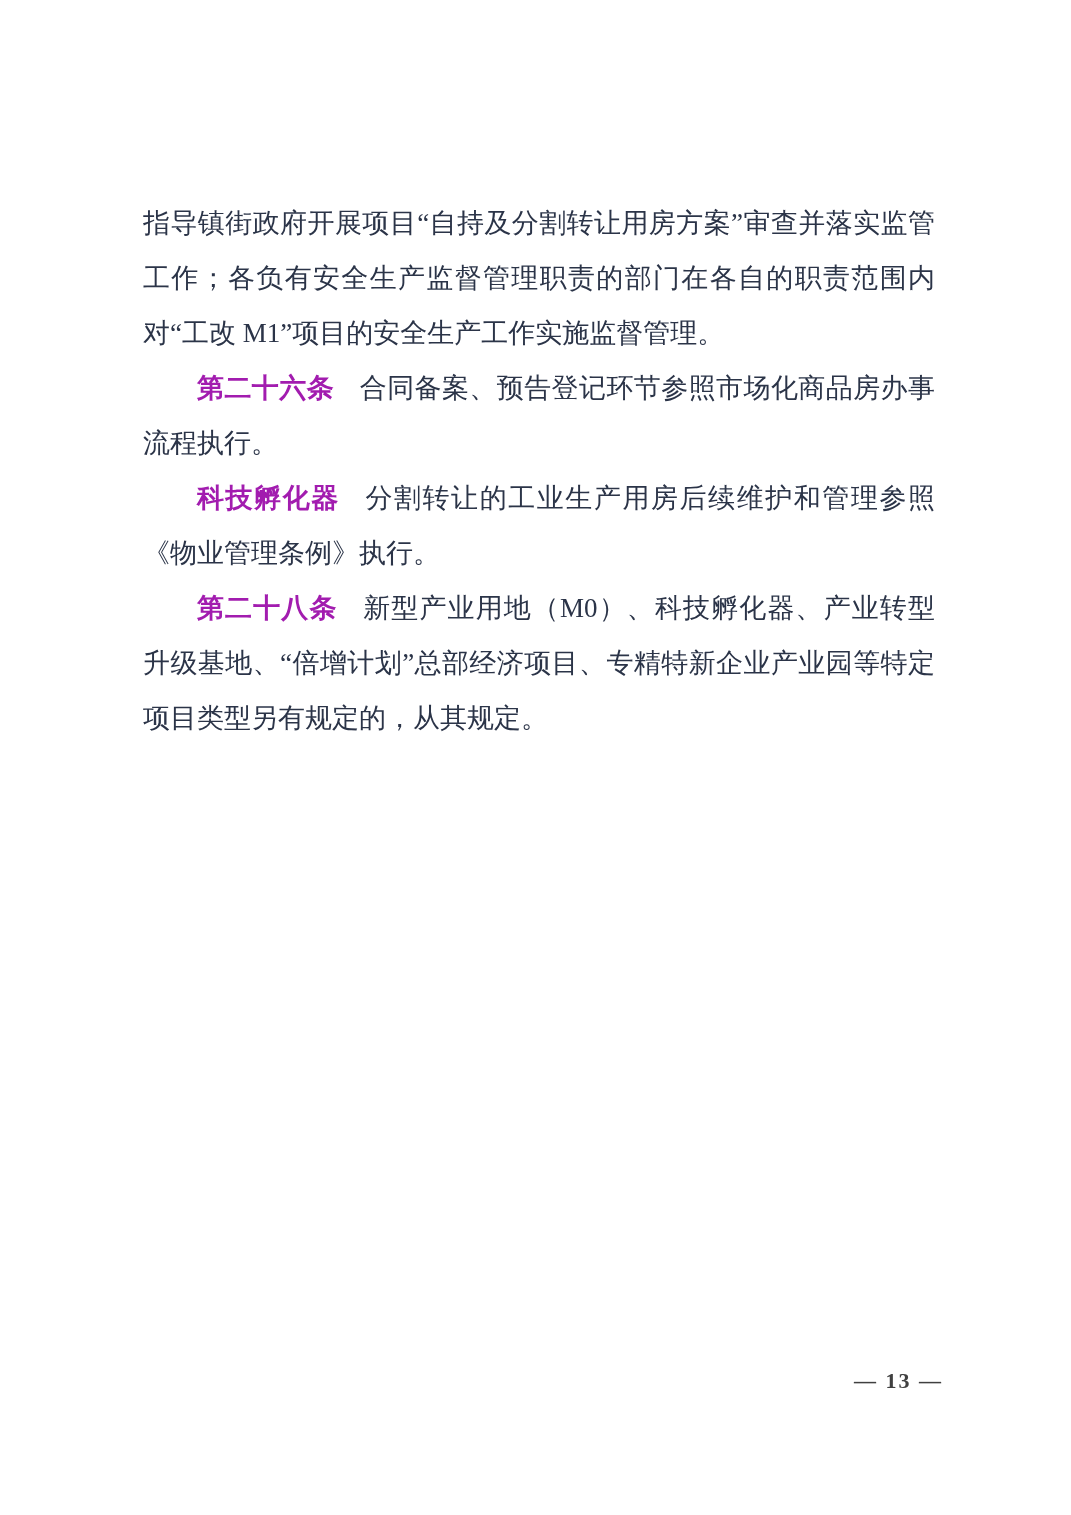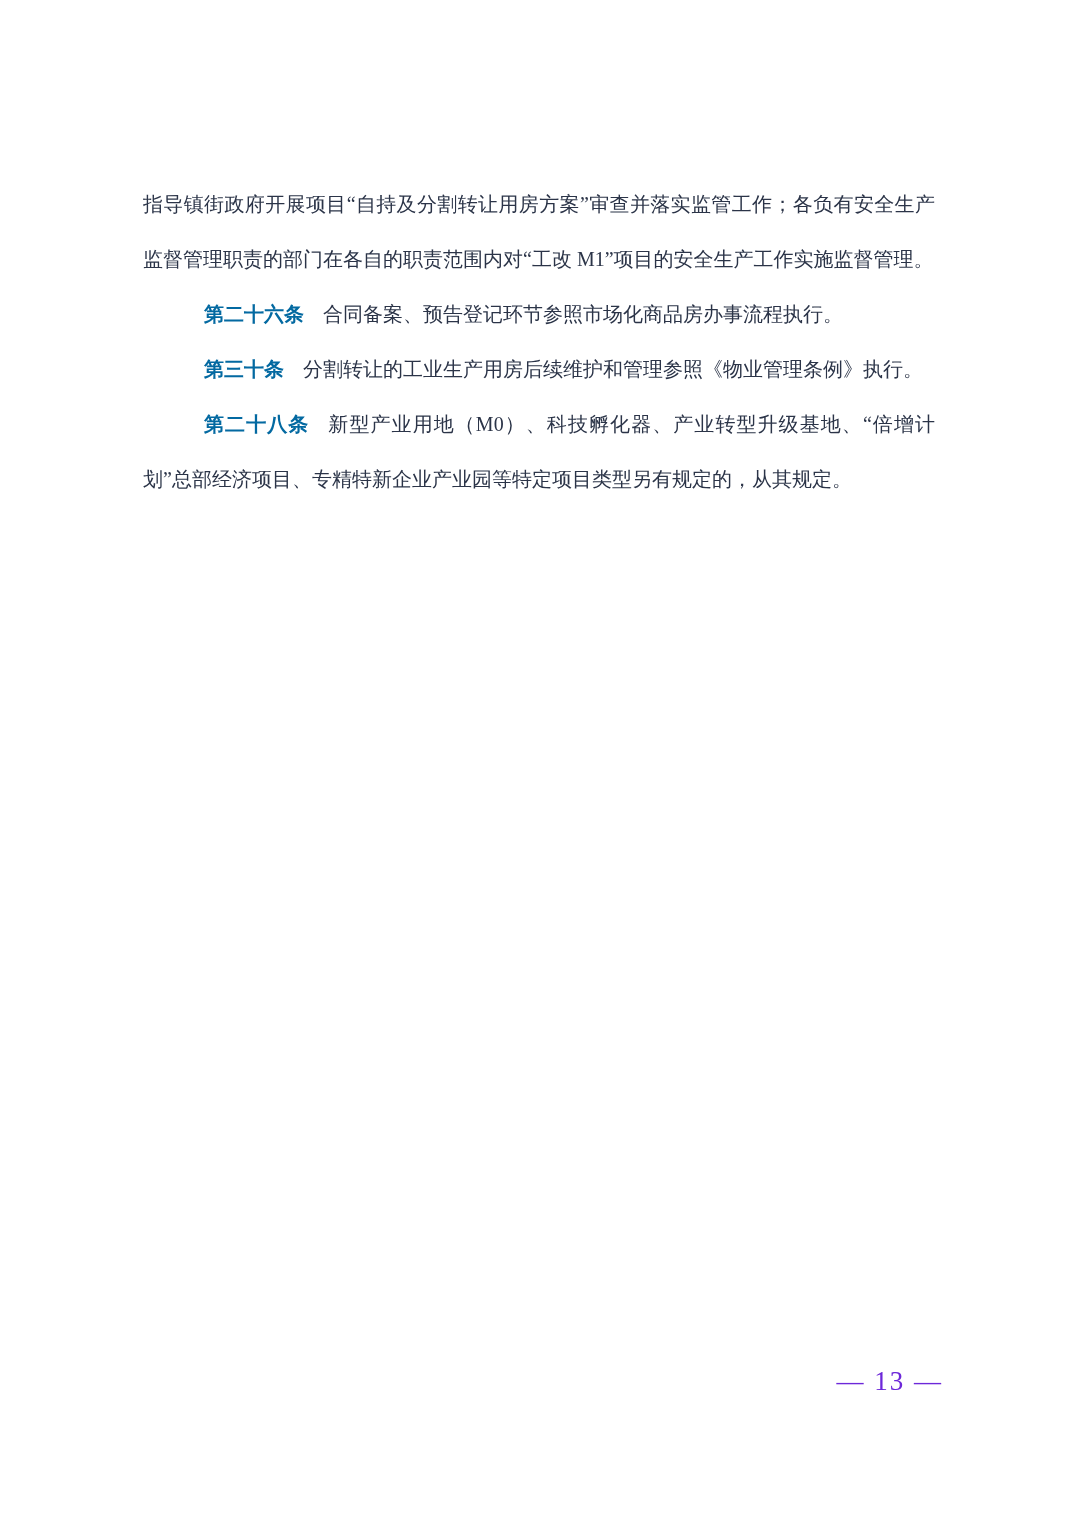--- a/index.html
+++ b/index.html
@@ -18,73 +18,73 @@
       height: 1515px;
       background: #ffffff;
       overflow: hidden;
       color: #2b3448;
     }
 
     
     .content {
       position: absolute;
       left: 143px;
-      top: 177px;
+      top: 196px;
       width: 792px;
-      font-size: 20px;
+      font-size: 27px;
       line-height: 55px;
       text-align: justify;
       text-align-last: left;
     }
 
     .para {
       margin: 0;
       text-indent: 2em;
     }
     .para.continuation { text-indent: 0; }
     .para.note { margin-top: 55px; }
 
     .article-term {
       font-weight: 700;
       font-family: "Liberation Sans", "DejaVu Sans", sans-serif;
-      color: #0369a1;
-      margin-left: 21px;
+      color: #a21caf;
     }
     .article-term:not(:empty) { margin-right: 0.95em; }
 
     .body-text { }
 
     
     .page-footer {
       position: absolute;
       top: 1364px;
       right: 128px;
-      font-size: 27px;
+      font-size: 22px;
       line-height: 34px;
       letter-spacing: 2px;
-      color: #6d28d9;
+      color: #404040;
+      font-weight: bold;
     }
   </style>
 </head>
 <body>
 
 <div class="page">
 
   <main class="content">
 
     <p class="para continuation">
       <span class="body-text">指导镇街政府开展项目“自持及分割转让用房方案”审查并落实监管工作；各负有安全生产监督管理职责的部门在各自的职责范围内对“工改 M1”项目的安全生产工作实施监督管理。</span>
     </p>
 
     <p class="para article">
       <span class="article-term">第二十六条</span><span class="body-text">合同备案、预告登记环节参照市场化商品房办事流程执行。</span>
     </p>
 
     <p class="para article">
-      <span class="article-term">第三十条</span><span class="body-text">分割转让的工业生产用房后续维护和管理参照《物业管理条例》执行。</span>
+      <span class="article-term">科技孵化器</span><span class="body-text">分割转让的工业生产用房后续维护和管理参照《物业管理条例》执行。</span>
     </p>
 
     <p class="para article">
       <span class="article-term">第二十八条</span><span class="body-text">新型产业用地（M0）、科技孵化器、产业转型升级基地、“倍增计划”总部经济项目、专精特新企业产业园等特定项目类型另有规定的，从其规定。</span>
     </p>
 
 
 
 
 

